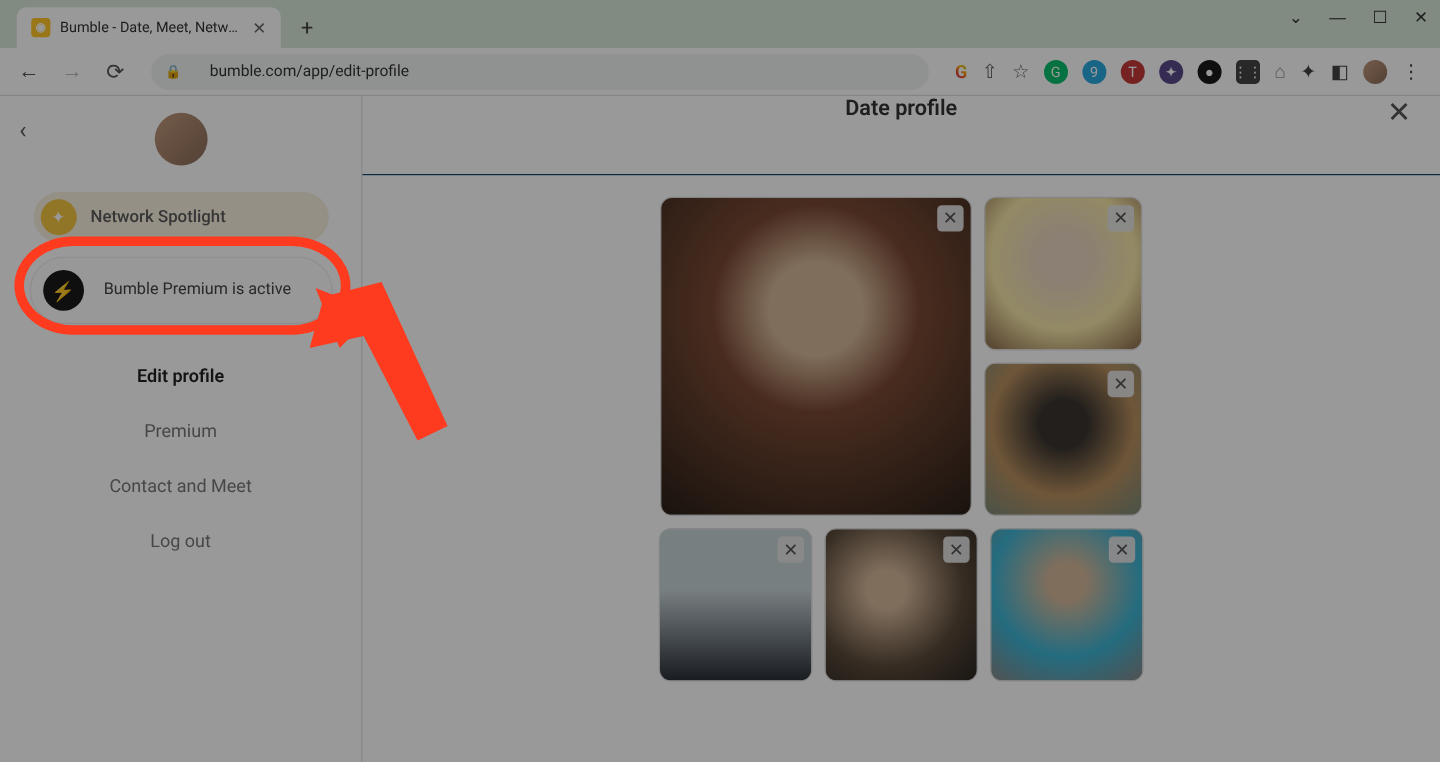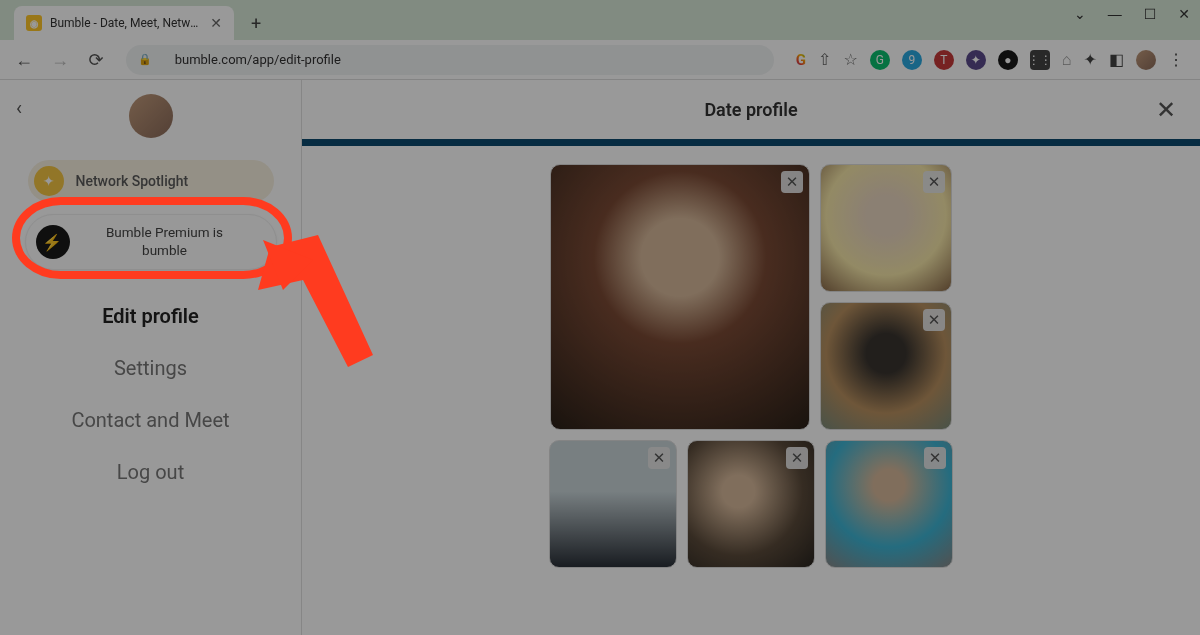--- a/index.html
+++ b/index.html
@@ -31,25 +31,25 @@
   .avatar { width: 44px; height: 44px; border-radius: 50%; background: linear-gradient(135deg,#c19a7b,#8b6b5a); margin-top: 6px; margin-bottom: 22px;}
   
   .spotlight { width: 246px; height: 42px; background: #f7f0e0; border-radius: 21px; display: flex; align-items: center; padding: 0 6px; gap: 12px; margin-bottom: 12px;}
   .spotlight-icon { width: 30px; height: 30px; background: #f3c543; border-radius: 50%; display:flex;align-items:center;justify-content:center;color:#fff;font-size:14px;}
   .spotlight-text { font-size: 14px; color: #5a5a5a; font-weight: 500;}
   
   .premium { width: 252px; height: 56px; background: #fdfdfd; border: 1px solid #eee; border-radius: 28px; display: flex; align-items: center; padding: 0 10px; gap: 14px; margin-bottom: 20px; box-shadow: 0 1px 3px rgba(0,0,0,0.05);}
   .premium-icon { width: 34px; height: 34px; background: #1a1a1a; border-radius: 50%; display:flex;align-items:center;justify-content:center;color:#fff;font-size:16px;}
   .premium-text { font-size: 13.5px; color: #444; text-align: center; flex:1; padding-right: 20px; line-height: 1.3;}
   
-  .menu-item { font-size: 20px; color: #777; margin: 14px 0; }
+  .menu-item { font-size: 15px; color: #777; margin: 14px 0; }
   .menu-item.active { color: #222; font-weight: 600; }
   
   .main { flex: 1; display: flex; flex-direction: column; }
-  .header { height: 66px; display: flex; align-items: center; justify-content: center; border-bottom: 7px solid #0c4a6e; position: relative;}
+  .header { height: 66px; display: flex; justify-content: center; border-bottom: 1px solid #0c4a6e; position: relative;}
   .header-title { font-size: 18px; font-weight: 600; color: #333; }
   .header-close { position: absolute; right: 24px; font-size: 24px; color: #555; }
   
   .photo-area { flex: 1; overflow: hidden; padding: 18px 0 0 0; display: flex; flex-direction: column; align-items: center;}
   .grid { display: grid; grid-template-columns: 260px 132px; grid-template-rows: 128px 128px; gap: 10px; width: 402px; margin-bottom: 10px;}
   .big { grid-row: span 2; }
   .photo { background: #888; border-radius: 10px; border: 1px solid #ddd; position: relative; overflow: hidden;}
   .photo .x { position: absolute; top: 6px; right: 6px; width: 22px; height: 22px; background: rgba(230,230,230,0.95); border-radius: 4px; display:flex;align-items:center;justify-content:center;font-size:15px;color:#555;}
   .grid2 { display: grid; grid-template-columns: repeat(3, 128px); gap: 10px; width: 404px; margin-bottom: 14px;}
   .grid2 .photo { height: 128px; }
@@ -121,25 +121,25 @@
     <div class="sb-back">‹</div>
     <div class="avatar"></div>
 
     <div class="spotlight">
       <div class="spotlight-icon">✦</div>
       <div class="spotlight-text">Network Spotlight</div>
     </div>
 
     <div class="premium">
       <div class="premium-icon">⚡</div>
-      <div class="premium-text">Bumble Premium is bumble</div>
+      <div class="premium-text">Bumble Premium is active</div>
     </div>
 
     <div class="menu-item active">Edit profile</div>
-    <div class="menu-item">Settings</div>
+    <div class="menu-item">Premium</div>
     <div class="menu-item">Contact and Meet</div>
     <div class="menu-item">Log out</div>
   </div>
 
   <div class="main">
     <div class="header">
       <div class="header-title">Date profile</div>
       <div class="header-close">✕</div>
     </div>
     <div class="photo-area">

